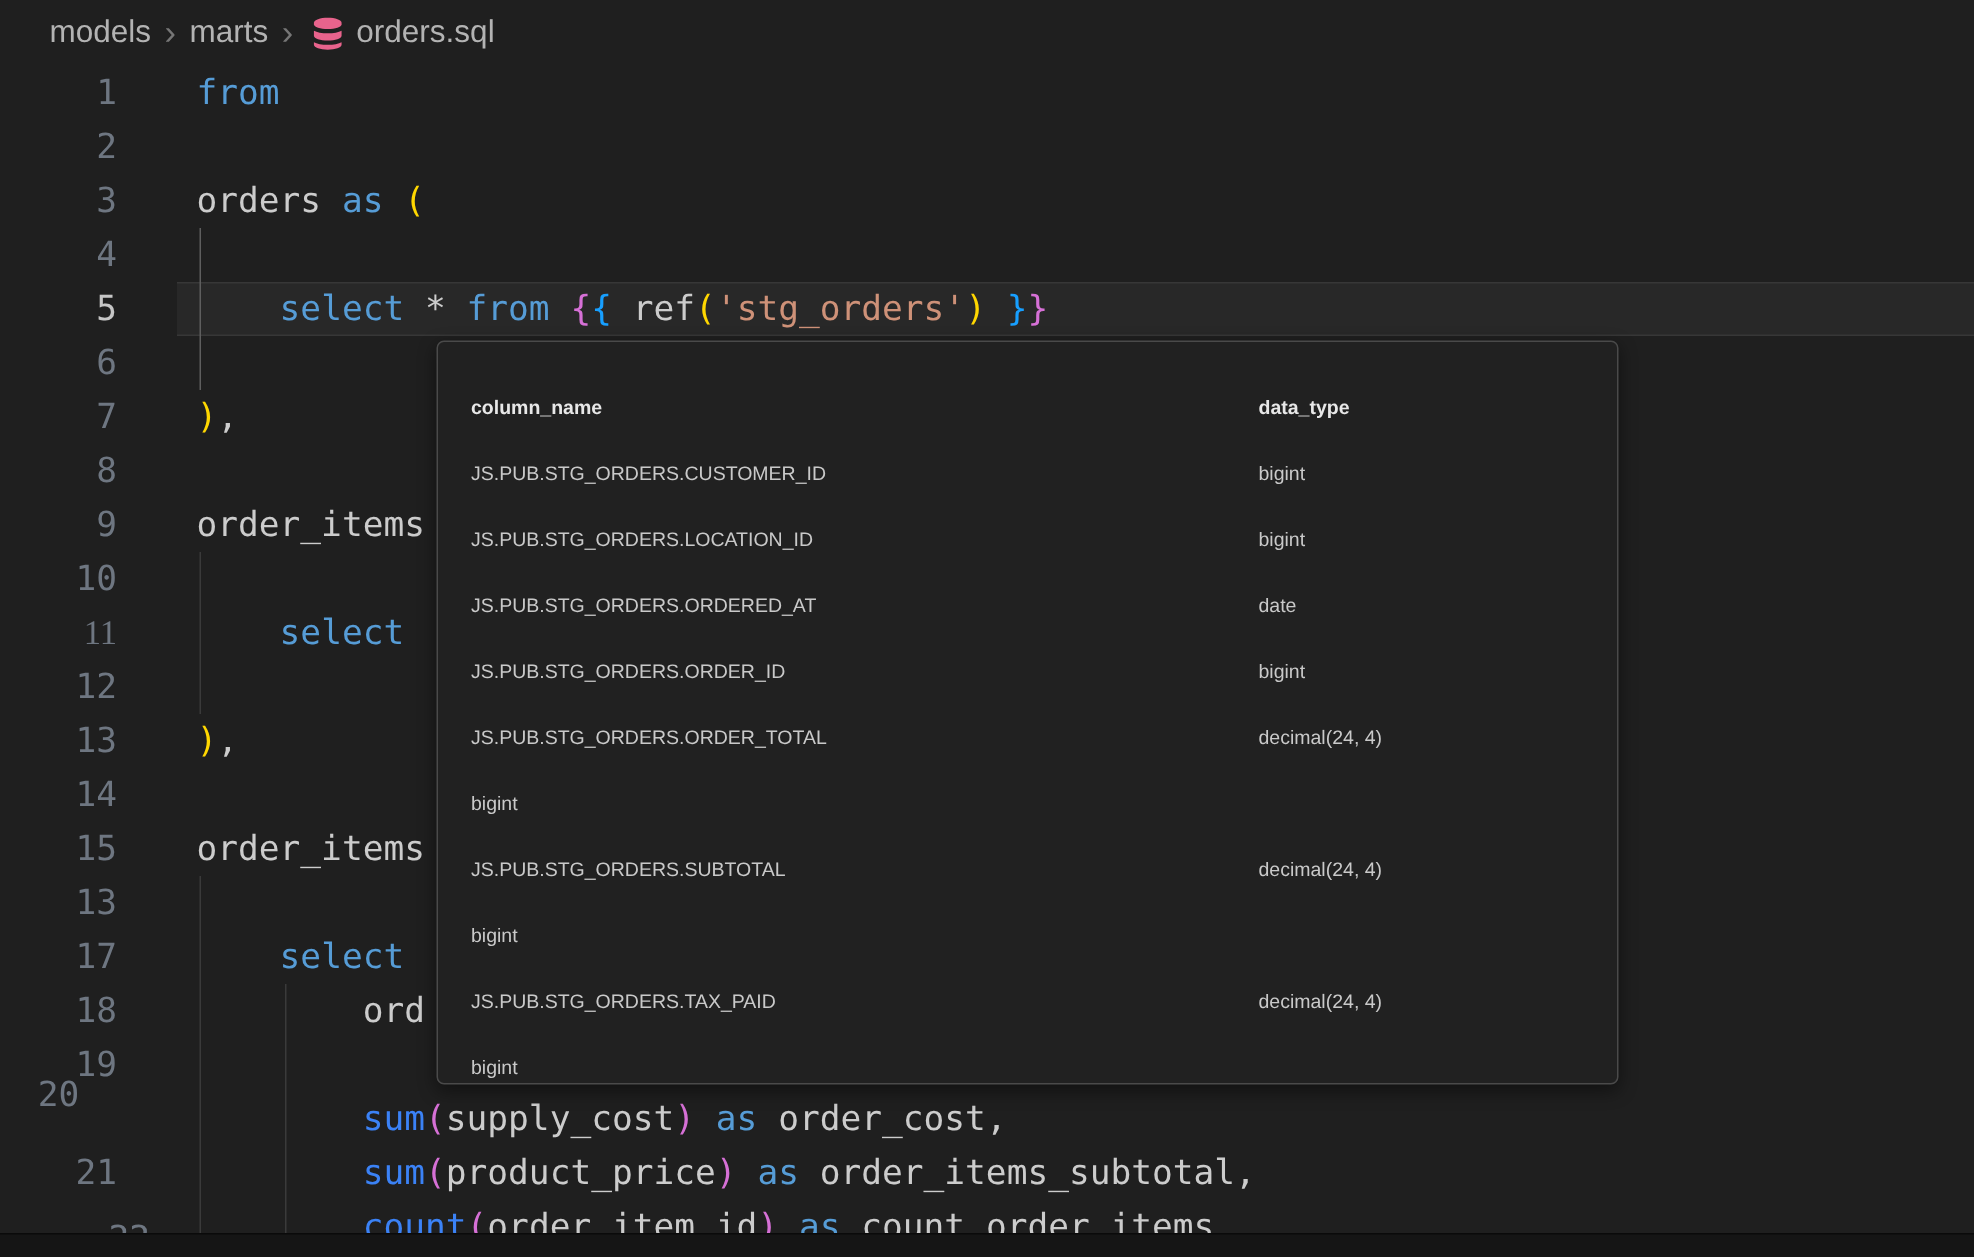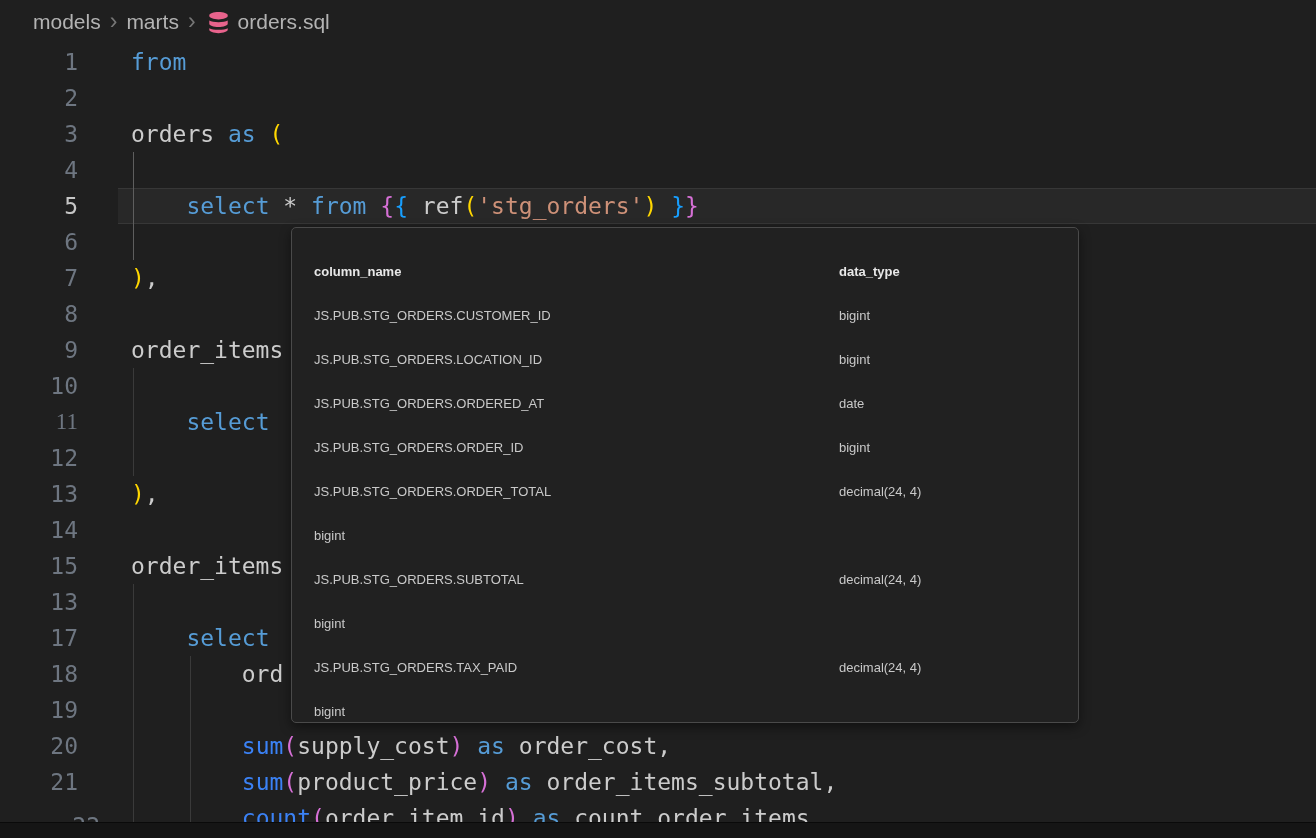--- a/index.html
+++ b/index.html
@@ -137,21 +137,21 @@
         <div class="gutter-num" style="top: 324px;">10</div>
         <div class="gutter-num" style="top: 360px; font-family: Liberation Serif, serif;">11</div>
         <div class="gutter-num" style="top: 396px;">12</div>
         <div class="gutter-num" style="top: 432px;">13</div>
         <div class="gutter-num" style="top: 468px;">14</div>
         <div class="gutter-num" style="top: 504px;">15</div>
         <div class="gutter-num" style="top: 540px;">13</div>
         <div class="gutter-num" style="top: 576px;">17</div>
         <div class="gutter-num" style="top: 612px;">18</div>
         <div class="gutter-num" style="top: 648px;">19</div>
-        <div class="gutter-num" style="top: 684px;">20</div>
+        <div class="gutter-num" style="top: 668px; text-align: center;">20</div>
         <div class="gutter-num" style="top: 720px;">21</div>
         <div class="gutter-num" style="top: 764px; margin-left: 22px;">22</div>
       </div>
     <div id="code">
         <pre class="code-line" style="top: 0px;"><span class="tk-kw">from</span></pre>
         <pre class="code-line" style="top: 36px;"></pre>
         <pre class="code-line" style="top: 72px; text-align: center;"><span class="tk-p">orders </span><span class="tk-kw">as</span><span class="tk-p"> </span><span class="tk-by">(</span></pre>
         <pre class="code-line" style="top: 108px;"></pre>
         <pre class="code-line" style="top: 144px;"><span class="tk-p">    </span><span class="tk-kw">select</span><span class="tk-p"> * </span><span class="tk-kw">from</span><span class="tk-p"> </span><span class="tk-bp">{</span><span class="tk-bb">{</span><span class="tk-p"> ref</span><span class="tk-by">(</span><span class="tk-str">'stg_orders'</span><span class="tk-by">)</span><span class="tk-p"> </span><span class="tk-bb">}</span><span class="tk-bp">}</span></pre>
         <pre class="code-line" style="top: 180px;"></pre>

